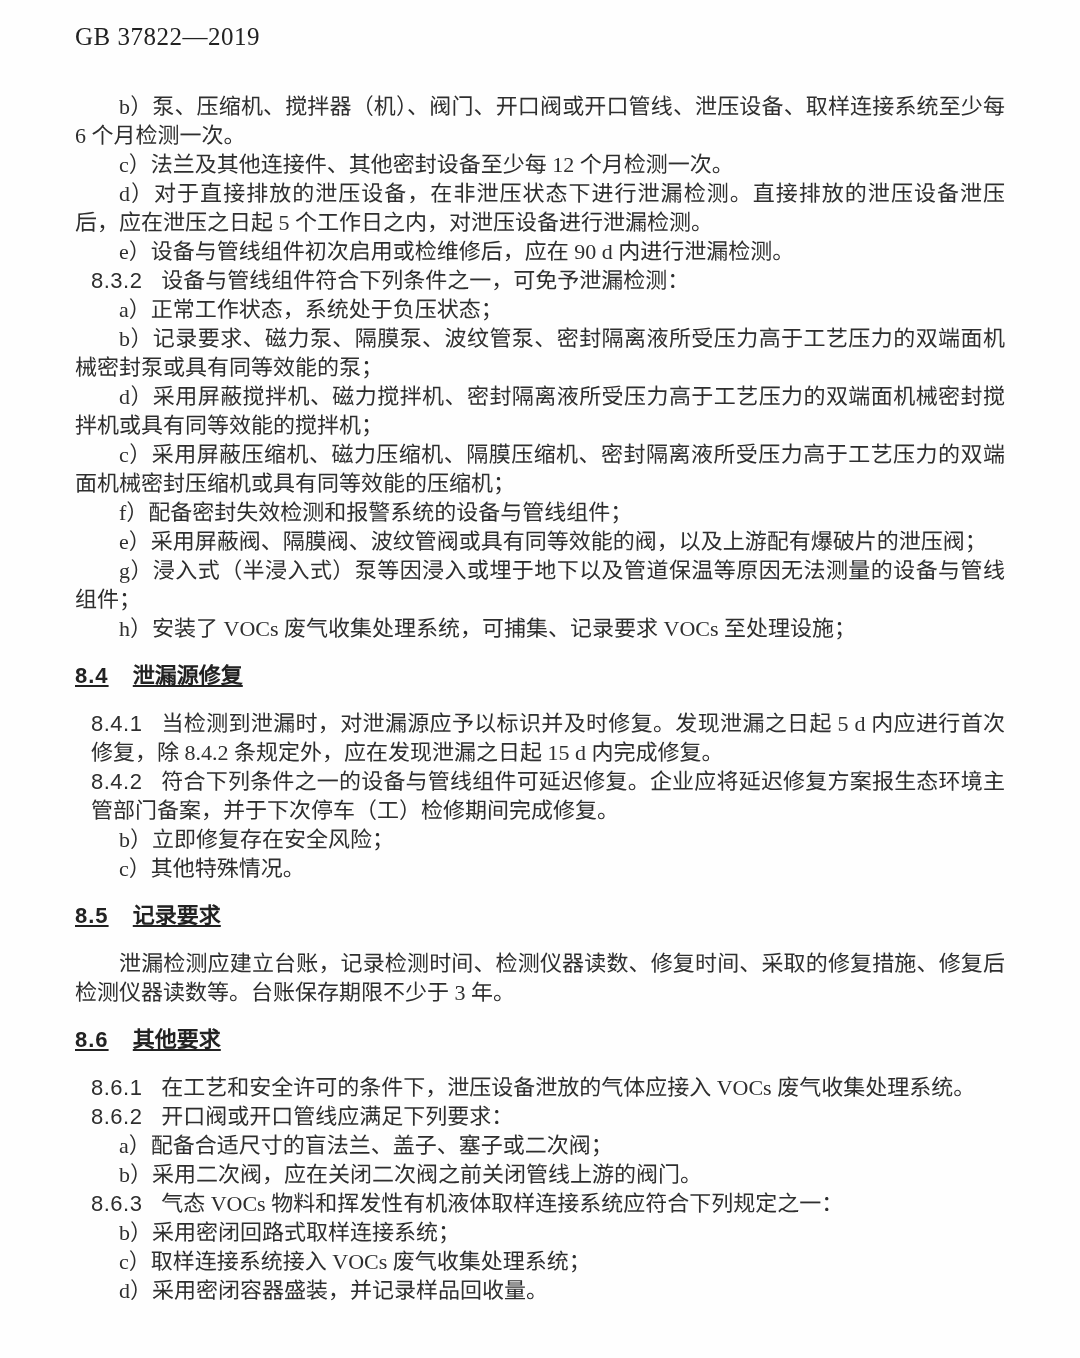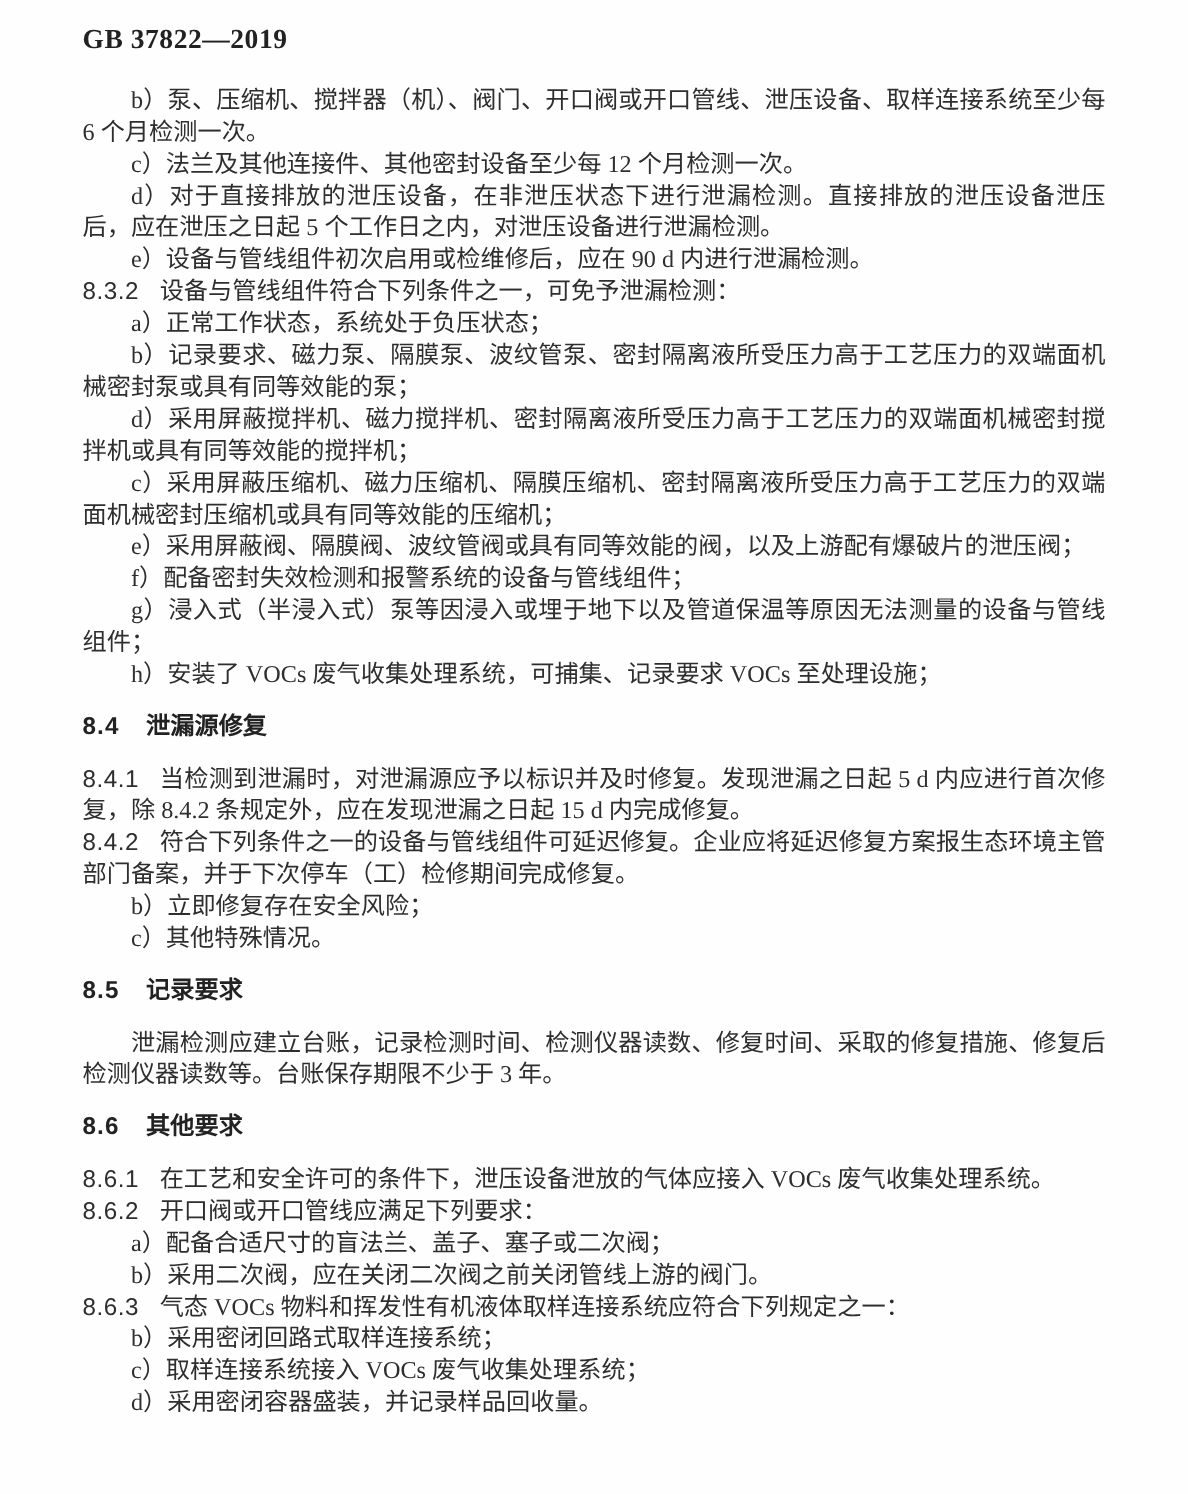--- a/index.html
+++ b/index.html
@@ -16,54 +16,56 @@
     padding: 22px 75px 10px 75px;
     background: #fefefe;
     color: #2e2e2e;
     font-family: "Liberation Serif", "DejaVu Serif", serif;
     font-size: 22px;
     line-height: 29px;
     overflow: hidden;
   }
   .doc-header {
     font-family: "Liberation Serif", "DejaVu Serif", serif;
-    font-weight: bold;
+    font-weight: normal;
     font-size: 25px;
     line-height: 30px;
     letter-spacing: 0.5px;
     color: #222222;
-    margin: 0 0 24px 0;
+    margin: 0 0 40px 0;
   }
   p {
     margin: 0;
     text-align: justify;
   }
   p.li {
     text-indent: 2em;
   }
   p.par {
     text-indent: 2em;
     font-family: Liberation Serif, serif;
   }
   p.clause {
     text-indent: 0;
+    margin-left: 16px;
   }
   .cnum {
     font-family: "Liberation Sans", "DejaVu Sans", sans-serif;
     letter-spacing: 0.5px;
     margin-right: 0.85em;
     white-space: nowrap;
   }
   h2.sec {
     font-family: "Liberation Sans", "DejaVu Sans", sans-serif;
     font-weight: bold;
     font-size: 22px;
     line-height: 30px;
     color: #222222;
     margin: 18px 0 18px 0;
+    text-decoration: underline;
   }
   h2.sec .cnum {
     font-weight: bold;
     margin-right: 1.1em;
     letter-spacing: 1px;
   }
 </style>
 </head>
 <body>
 
@@ -75,22 +77,22 @@
   <p class="li">c）法兰及其他连接件、其他密封设备至少每 12 个月检测一次。</p>
   <p class="li">d）对于直接排放的泄压设备，在非泄压状态下进行泄漏检测。直接排放的泄压设备泄压后，应在泄压之日起 5 个工作日之内，对泄压设备进行泄漏检测。</p>
   <p class="li">e）设备与管线组件初次启用或检维修后，应在 90 d 内进行泄漏检测。</p>
 
   <p class="clause"><span class="cnum">8.3.2</span><span>设备与管线组件符合下列条件之一，可免予泄漏检测：</span></p>
 
   <p class="li">a）正常工作状态，系统处于负压状态；</p>
   <p class="li">b）记录要求、磁力泵、隔膜泵、波纹管泵、密封隔离液所受压力高于工艺压力的双端面机械密封泵或具有同等效能的泵；</p>
   <p class="li">d）采用屏蔽搅拌机、磁力搅拌机、密封隔离液所受压力高于工艺压力的双端面机械密封搅拌机或具有同等效能的搅拌机；</p>
   <p class="li">c）采用屏蔽压缩机、磁力压缩机、隔膜压缩机、密封隔离液所受压力高于工艺压力的双端面机械密封压缩机或具有同等效能的压缩机；</p>
+  <p class="li">f）配备密封失效检测和报警系统的设备与管线组件；</p>
   <p class="li">e）采用屏蔽阀、隔膜阀、波纹管阀或具有同等效能的阀，以及上游配有爆破片的泄压阀；</p>
-  <p class="li">f）配备密封失效检测和报警系统的设备与管线组件；</p>
   <p class="li">g）浸入式（半浸入式）泵等因浸入或埋于地下以及管道保温等原因无法测量的设备与管线组件；</p>
   <p class="li">h）安装了 VOCs 废气收集处理系统，可捕集、记录要求 VOCs 至处理设施；</p>
 
   <h2 class="sec"><span class="cnum">8.4</span><span>泄漏源修复</span></h2>
 
   <p class="clause"><span class="cnum">8.4.1</span><span>当检测到泄漏时，对泄漏源应予以标识并及时修复。发现泄漏之日起 5 d 内应进行首次修复，除 8.4.2 条规定外，应在发现泄漏之日起 15 d 内完成修复。</span></p>
   <p class="clause"><span class="cnum">8.4.2</span><span>符合下列条件之一的设备与管线组件可延迟修复。企业应将延迟修复方案报生态环境主管部门备案，并于下次停车（工）检修期间完成修复。</span></p>
 
   <p class="li">b）立即修复存在安全风险；</p>
   <p class="li">c）其他特殊情况。</p>

